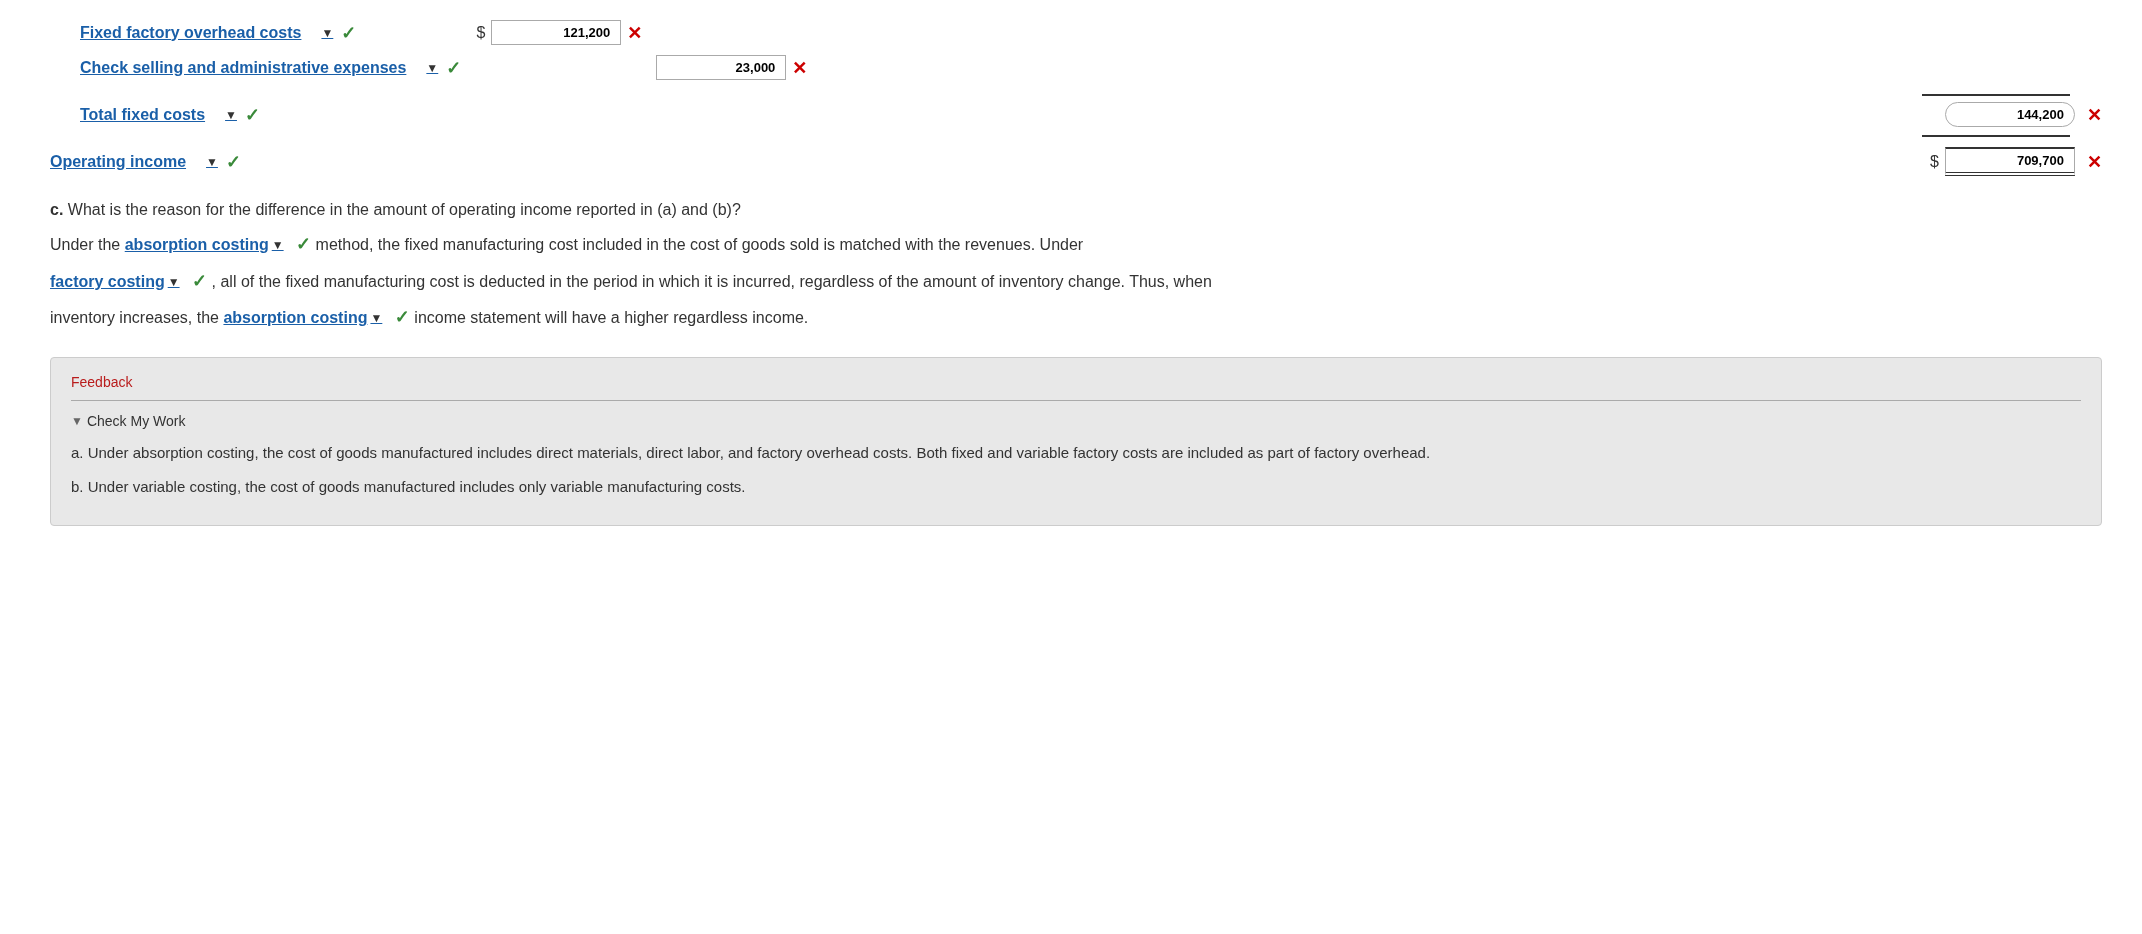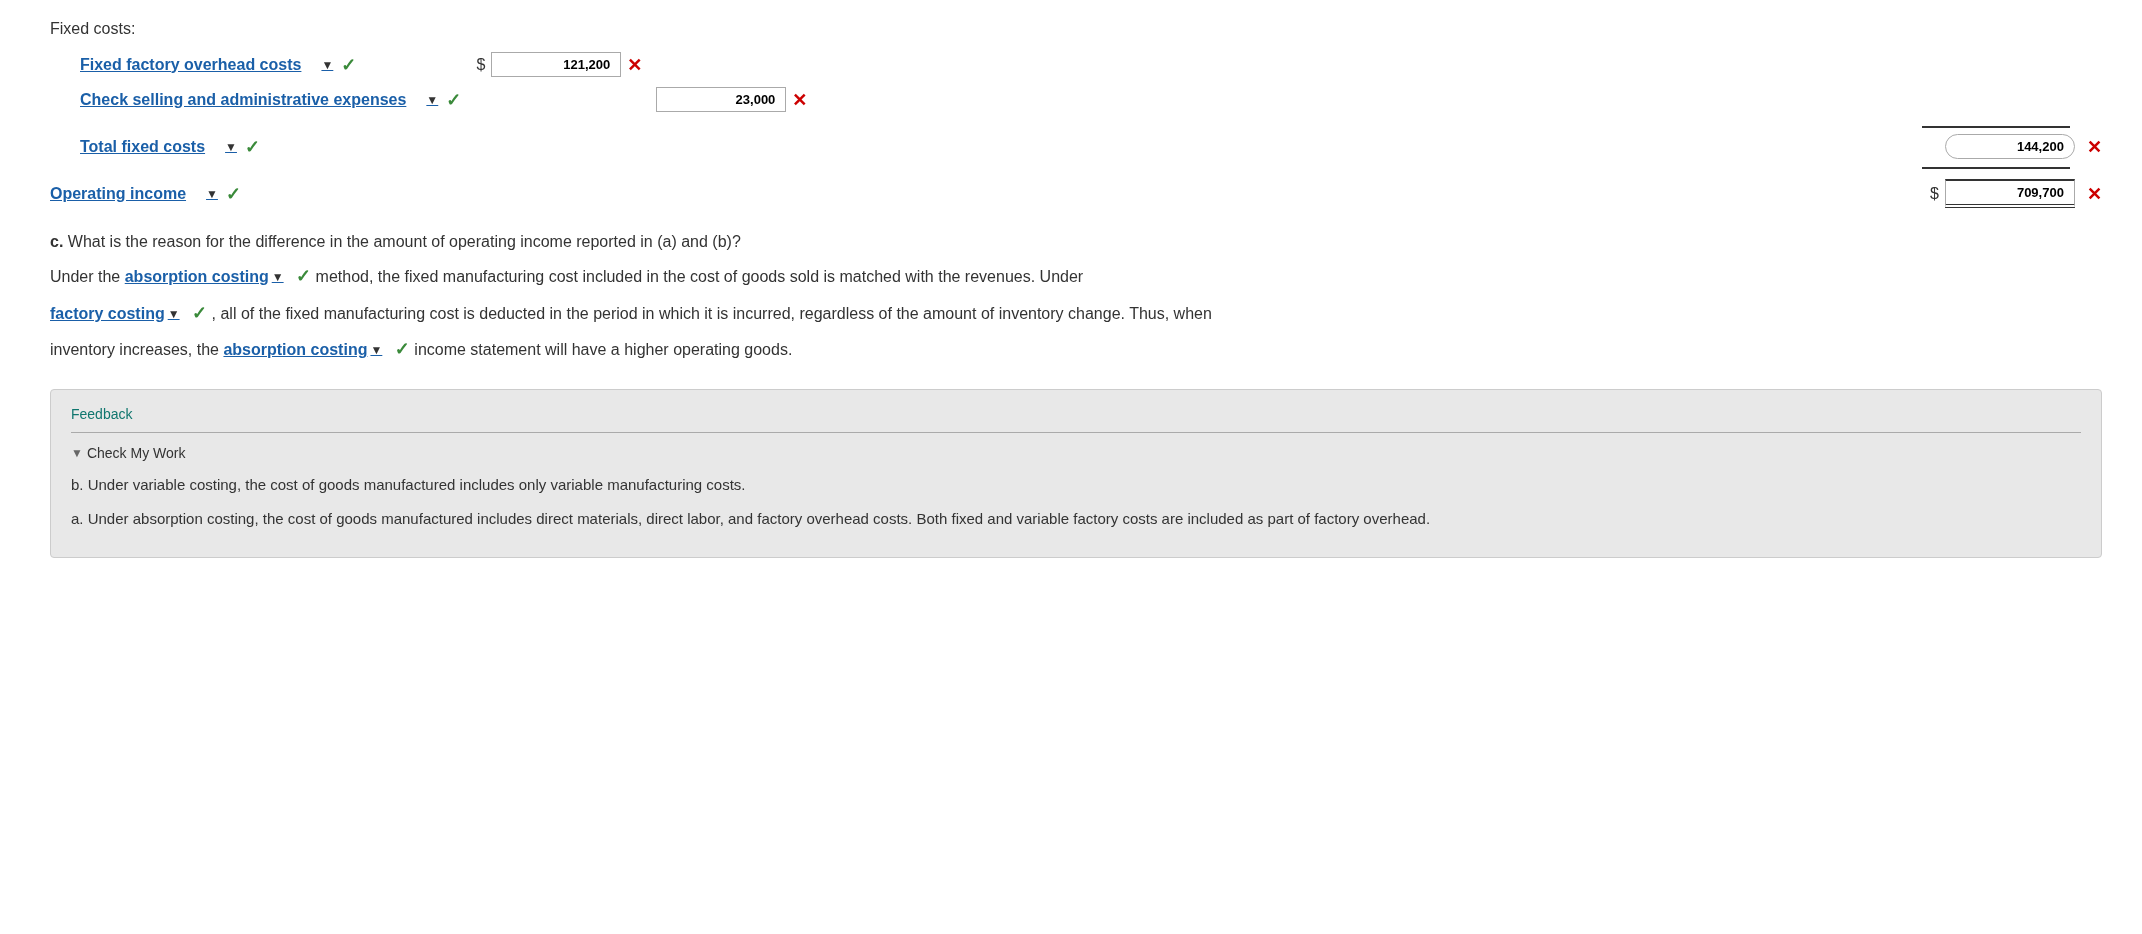--- a/index.html
+++ b/index.html
@@ -91,21 +91,21 @@
     }
     .feedback-box {
       background: #e8e8e8;
       border: 1px solid #ccc;
       border-radius: 4px;
       padding: 16px 20px;
       margin-top: 24px;
     }
     .feedback-title {
       font-size: 14px;
-      color: #0f766e;
+      color: #b91c1c;
       margin-bottom: 10px;
       font-weight: normal;
     }
     .feedback-divider {
       border: none;
       border-top: 1px solid #aaa;
       margin-bottom: 12px;
     }
     .check-my-work {
       font-size: 14px;
@@ -129,21 +129,20 @@
     }
     .bold-c {
       font-weight: bold;
     }
   </style>
 </head>
 <body>
 
 <div style="position:relative; padding-left: 10px;">
 
-  <div class="section-label">Fixed costs:</div>
 
   <div class="row indent-1">
     <button class="dropdown-link">
       <span>Fixed factory overhead costs</span>
       <span class="dropdown-arrow">▼</span>
     </button>
     <span class="check-icon">✓</span>
 
     <span style="margin-left: 120px;" class="dollar-sign">$</span>
     <input class="input-box" type="text" value="121,200" style="">
@@ -219,30 +218,30 @@
       <span>, all of the fixed manufacturing cost is deducted in the period in which it is incurred, regardless of the amount of inventory change. Thus, when</span>
     </p>
     <p>
       <span>inventory increases, the</span>
       <span> </span>
       <button class="inline-dropdown">
         <span>absorption costing</span>
         <span class="dropdown-arrow">▼</span>
       </button>
       <span class="check-icon">✓</span>
-      <span>income statement will have a higher operating goods.</span>
+      <span>income statement will have a higher regardless income.</span>
     </p>
   </div>
 
   <div class="feedback-box">
     <div class="feedback-title">Feedback</div>
     <hr class="feedback-divider">
     <div class="check-my-work">
       <span class="check-my-work-arrow">▼</span>
       <span>Check My Work</span>
     </div>
     <div class="feedback-text">
+      <p>a. Under absorption costing, the cost of goods manufactured includes direct materials, direct labor, and factory overhead costs. Both fixed and variable factory costs are included as part of factory overhead.</p>
       <p>b. Under variable costing, the cost of goods manufactured includes only variable manufacturing costs.</p>
-      <p>a. Under absorption costing, the cost of goods manufactured includes direct materials, direct labor, and factory overhead costs. Both fixed and variable factory costs are included as part of factory overhead.</p>
     </div>
   </div>
 
 </div>
 
 </body></html>

